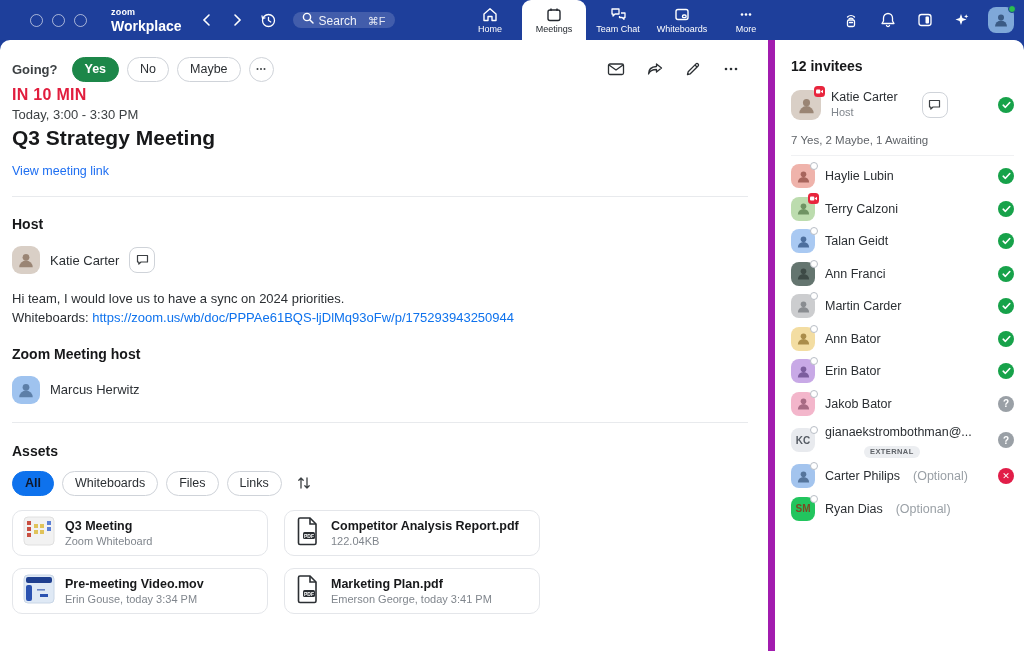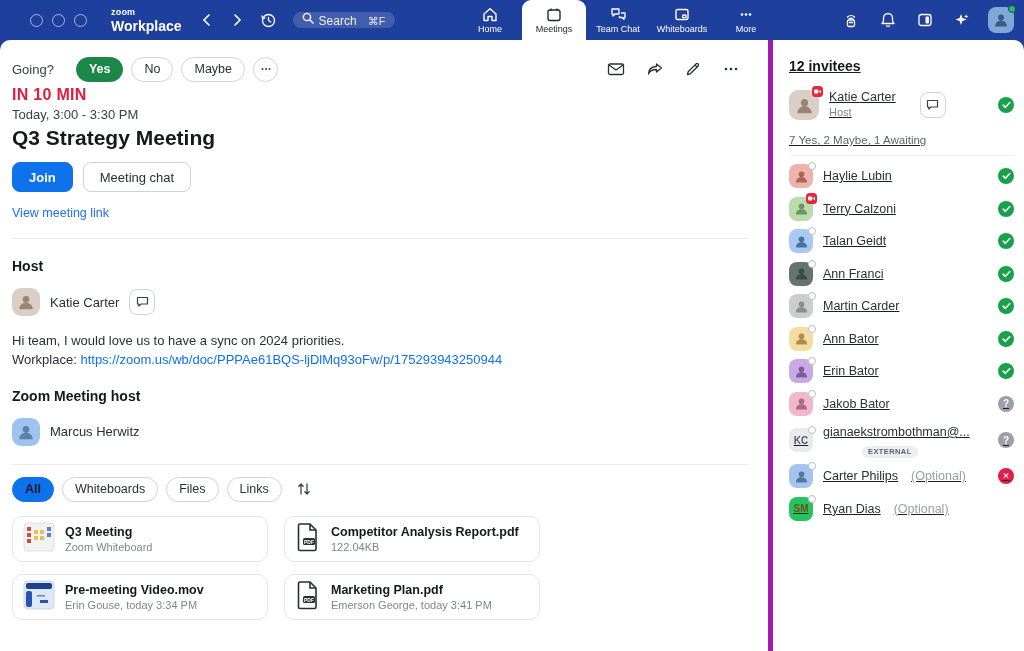--- a/index.html
+++ b/index.html
@@ -26,25 +26,25 @@
   .tab svg { display:block; }
 
   .tb-right { position:absolute; right:10px; top:0; height:40px; display:flex; align-items:center; gap:15px; }
   .tb-right .icon { width:22px; display:flex; justify-content:center; }
   .tb-avatar { width:26px; height:26px; border-radius:8px; background:#7fa8d9; position:relative; display:flex; align-items:center; justify-content:center; overflow:visible; }
   .tb-avatar .presence { position:absolute; top:-2px; right:-2px; width:8px; height:8px; border-radius:50%; background:#2bbf4e; border:1.5px solid #1e3f9b; }
 
   
   .content { background:#fff; border-radius:10px 10px 0 0; height:611px; display:flex; }
   .main { width:768px; padding:10px 20px 0 12px; position:relative; }
-  .sidebar { width:256px; border-left:5px solid #a21caf; padding:12px 10px 0 16px;text-decoration:underline; }
+  .sidebar { width:256px; border-left:7px solid #a21caf; padding:12px 10px 0 16px; }
 
   
   .rsvp-row { display:flex; align-items:center; gap:8px; height:34px; margin-top:2px; }
-  .rsvp-label { font-size:13px; color:#3c4043; margin-right:14px; }
+  .rsvp-label { font-size:13px; color:#3c4043; margin-right:6px;font-weight:bold; }
   .pill { height:25px; padding:0 12px; border-radius:13px; border:1px solid #cfd3d9; background:#fff; font-size:12.5px; color:#2b2f33; display:flex; align-items:center; cursor:pointer; }
   .pill.green { background:#1c8749; border-color:#1c8749; color:#fff; font-weight:600; }
   .pill.blue { background:#0e72ed; border-color:#0e72ed; color:#0f172a; font-weight:600; }
   .circle-btn { width:25px; height:25px; border-radius:50%; border:1px solid #cfd3d9; background:#fff; display:flex; align-items:center; justify-content:center; cursor:pointer; }
   .rsvp-actions { margin-left:auto; display:flex; align-items:center; gap:21px; padding-right:8px; }
   .rsvp-actions .icon { cursor:pointer; display:flex; }
 
   
   .countdown { margin-top:0; font-size:16px; font-weight:700; color:#e11d3d; letter-spacing:.3px; }
   .mtime { margin-top:3px; font-size:13px; color:#3c4043; }
@@ -277,24 +277,20 @@
               <circle cx="14" cy="8" r="1.3"></circle>
             </svg>
           </span>
       </div>
     </div>
 
     <div class="countdown">IN 10 MIN</div>
     <div class="mtime">Today, 3:00 - 3:30 PM</div>
     <div class="mtitle">Q3 Strategy Meeting</div>
 
-    <div class="mactions">
-      <button class="btn primary">Join</button>
-      <button class="btn ghost">Meeting chat</button>
-    </div>
     <div class="viewlink">View meeting link</div>
 
     <hr class="divider">
 
     <h3 class="sect sect-host">Host</h3>
     <div class="person-row">
       <span class="avatar av28 c-katie">
           <svg width="18" height="18" viewBox="0 0 16 16" fill="#9a8574">
             <circle cx="8" cy="5.6" r="3"></circle>
             <path d="M2 14.5 a6 6 0 0 1 12 0 z"></path>
@@ -304,38 +300,39 @@
       <button class="chatbtn">
           <svg width="13" height="12" viewBox="0 0 13 12" fill="none" stroke="#3c4043" stroke-width="1.2" stroke-linejoin="round">
             <path d="M1.5 1.5 h10 v6.5 h-6.5 l-2.2 2.2 v-2.2 h-1.3 z"></path>
           </svg>
         </button>
     </div>
 
     <div class="desc">
       <div>Hi team, I would love us to have a sync on 2024 priorities.</div>
       <div>
-        <span>Workplace:</span>
+        <span>Whiteboards:</span>
         <a>https://zoom.us/wb/doc/PPPAe61BQS-ljDlMq93oFw/p/175293943250944</a>
       </div>
     </div>
 
     <h3 class="sect sect-zoomhost">Zoom Meeting host</h3>
     <div class="person-row">
       <span class="avatar av28 c-marcus">
           <svg width="18" height="18" viewBox="0 0 16 16" fill="#5d7fa8">
             <circle cx="8" cy="5.6" r="3"></circle>
             <path d="M2 14.5 a6 6 0 0 1 12 0 z"></path>
           </svg>
         </span>
       <span class="pname">Marcus Herwitz</span>
     </div>
 
     <hr class="divider">
 
+    <h3 class="sect sect-assets">Assets</h3>
     <div class="filters">
       <button class="pill blue">All</button>
       <button class="pill">Whiteboards</button>
       <button class="pill">Files</button>
       <button class="pill">Links</button>
       <span class="sorticon">
           <svg width="16" height="16" viewBox="0 0 16 16" fill="none" stroke="#3c4043" stroke-width="1.3" stroke-linecap="round" stroke-linejoin="round">
             <path d="M5 13 V3 M5 3 L2.8 5.2 M5 3 L7.2 5.2"></path>
             <path d="M11 3 V13 M11 13 L8.8 10.8 M11 13 L13.2 10.8"></path>
           </svg>

